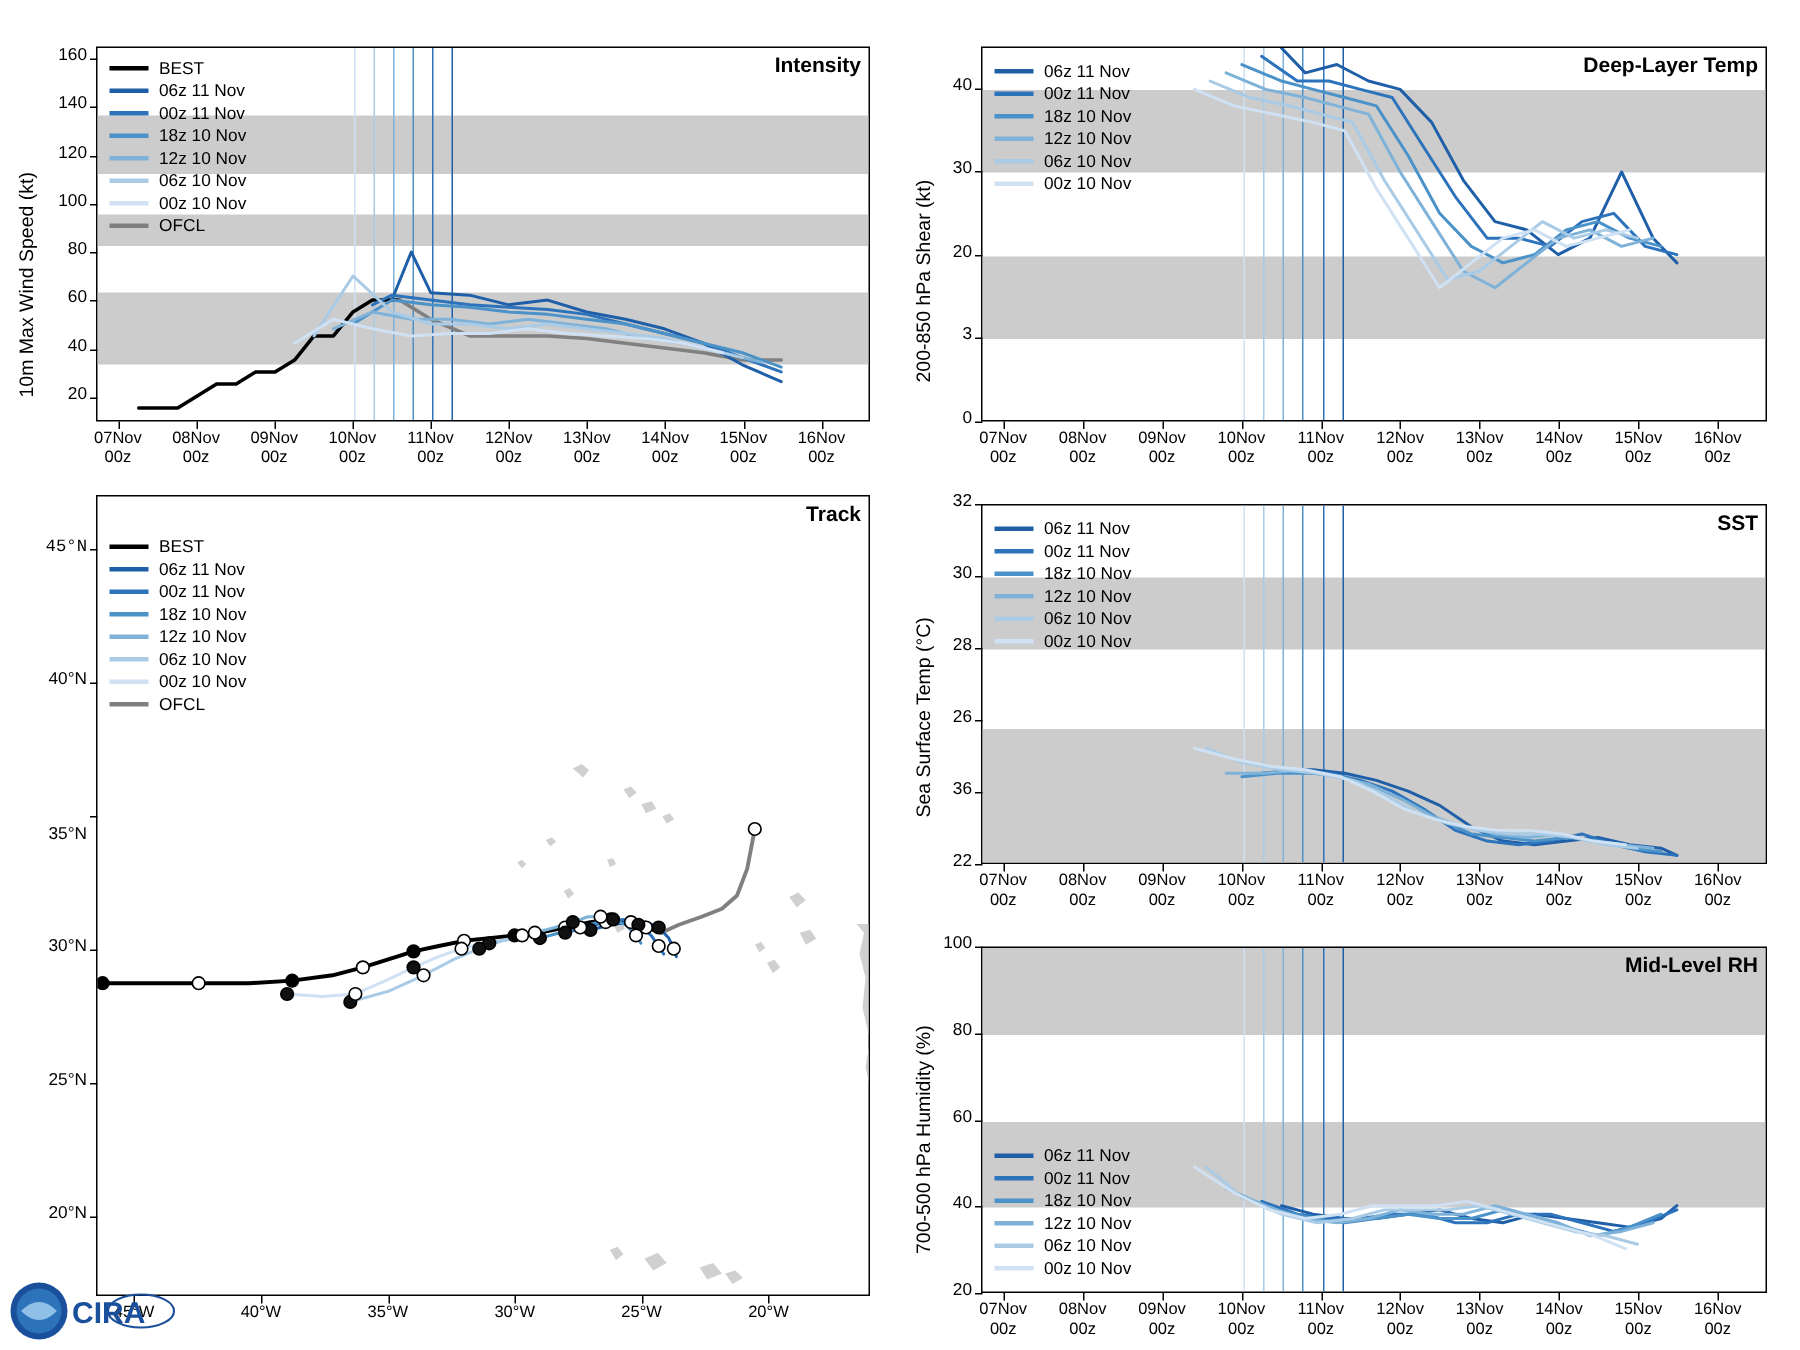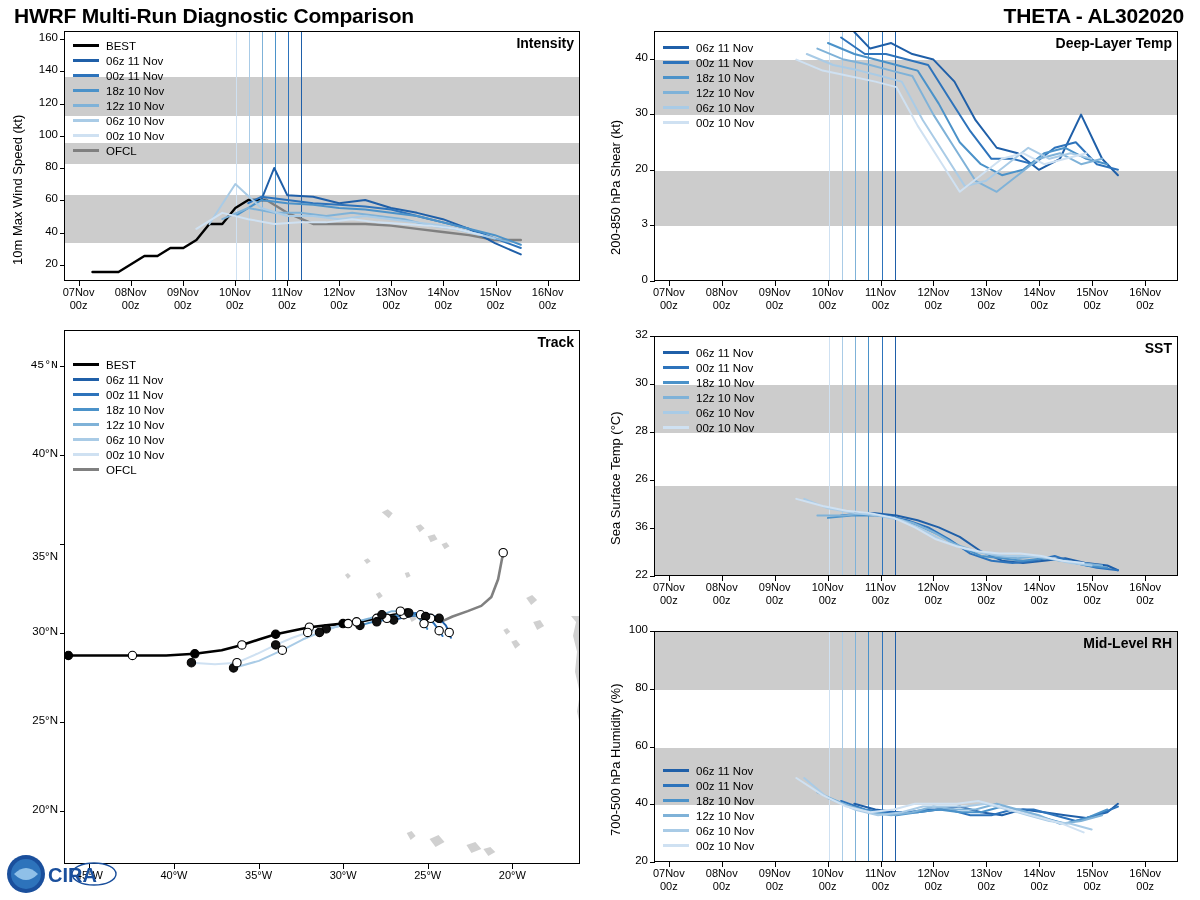--- a/index.html
+++ b/index.html
@@ -124,22 +124,20 @@
     left: 6px; bottom: 4px;
     width: 130px; height: 44px;
     z-index: 50;
   }
 </style>
 </head>
 <body>
 
 <div id="root">
 
-  <div class="main-title" id="title-left">HWRF Multi-Run Diagnostic Comparison</div>
-  <div class="main-title" id="title-right">THETA - AL302020</div>
 
   <div class="panel">
     <div class="axis-title vert" style="left:10px; top:265px;">10m Max Wind Speed (kt)</div>
     <div id="intensity-ylabs">
         <div class="ylab" style="left: 16px; width: 42px; top: 256.871px;">20</div>
         <div class="gridtick" style="left: 60px; top: 264.871px; width: 5px; height: 1px;"></div>
         <div class="ylab" style="left: 16px; width: 42px; top: 224.613px;">40</div>
         <div class="gridtick" style="left: 60px; top: 232.613px; width: 5px; height: 1px;"></div>
         <div class="ylab" style="left: 16px; width: 42px; top: 192.355px;">60</div>
         <div class="gridtick" style="left: 60px; top: 200.355px; width: 5px; height: 1px;"></div>

